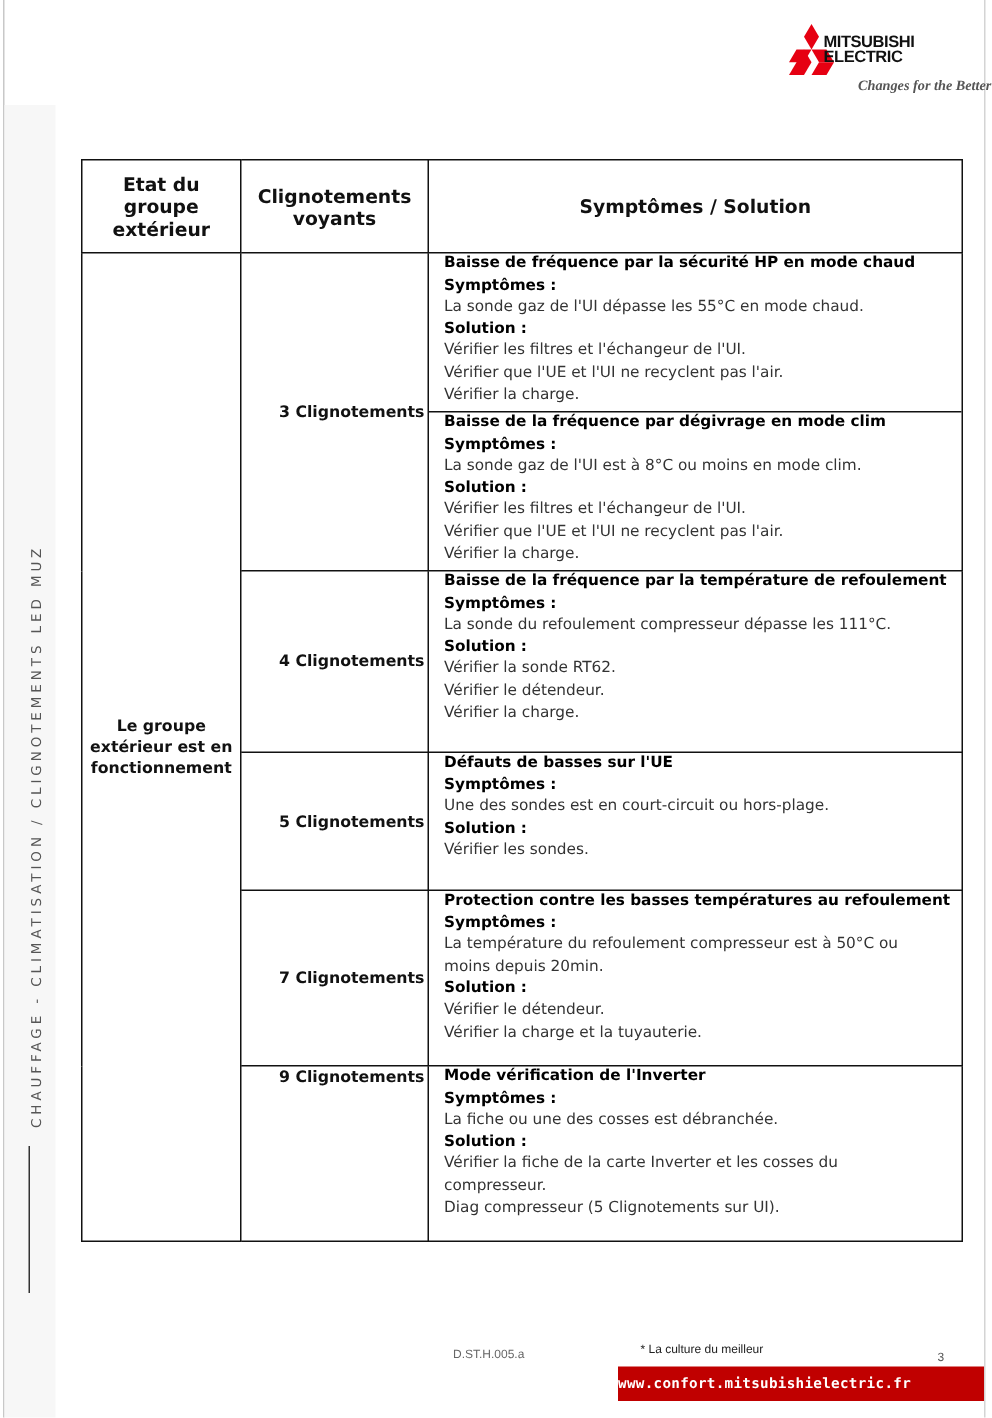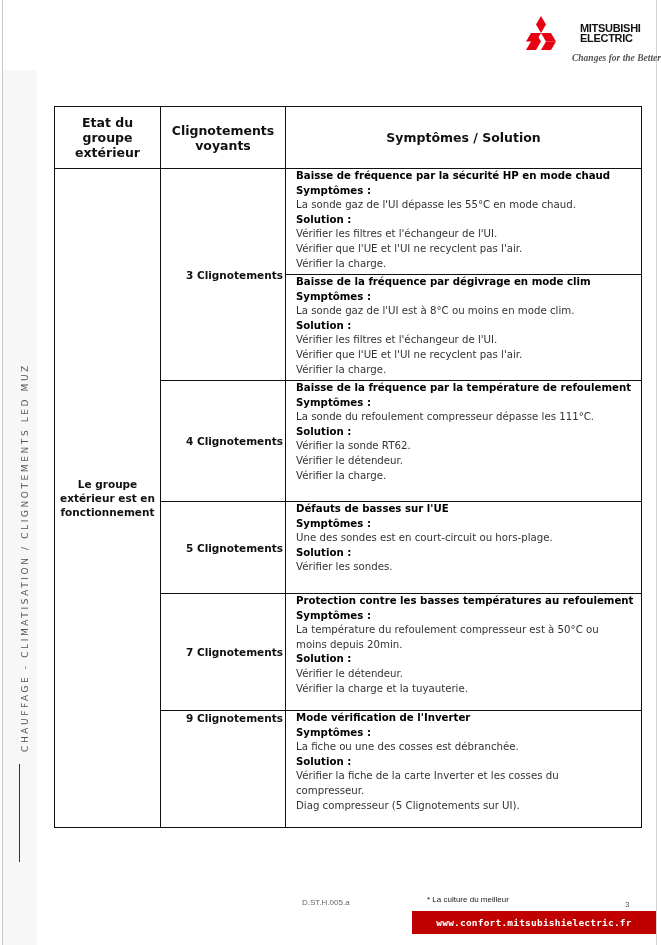--- a/index.html
+++ b/index.html
@@ -15,21 +15,21 @@
   .side-label {
     position: absolute; left: 20px; top: 752px;
     transform-origin: 0 0; transform: rotate(-90deg);
     white-space: nowrap; font-size: 9px; letter-spacing: 2.6px; color: #555;
     font-family: "DejaVu Sans", sans-serif;
   }
   .side-line { position: absolute; left: 19px; top: 764px; width: 1px; height: 98px; background: #333; }
 
   .logo { position: absolute; left: 522px; top: 16px; width: 120px; height: 50px; }
   .logo-mark { position: absolute; left: 0; top: 0; width: 38px; height: 34px; }
-  .logo-name { position: absolute; left: 58px; top: 7px; font-family: "Liberation Sans", sans-serif; font-weight: bold; font-size: 11px; line-height: 10px; color: #111; letter-spacing: -0.3px; }
+  .logo-name { position: absolute; left: 27px; top: 7px; font-family: "Liberation Sans", sans-serif; font-weight: bold; font-size: 11px; line-height: 10px; color: #111; letter-spacing: -0.3px; }
   .logo-tagline { position: absolute; left: 2px; top: 37px; font-family: "Liberation Serif", serif; font-style: italic; font-weight: bold; font-size: 9.5px; color: #555; white-space: nowrap; margin-left: 48px; }
 
   table.diag {
     position: absolute; left: 54px; top: 106px; width: 587px;
     border-collapse: collapse; table-layout: fixed;
     font-family: "DejaVu Sans", sans-serif;
   }
   table.diag td, table.diag th { border: 1.5px solid #111; padding: 2px; vertical-align: middle; }
   table.diag th { font-weight: bold; text-align: center; color: #111; }
   .th-etat { font-size: 12.5px; line-height: 15px; height: 57px; }
@@ -44,21 +44,21 @@
   .sym-title { font-weight: bold; color: #000; white-space: nowrap; }
   .sym-label { font-weight: bold; color: #000; }
   .sym-line { color: #333; }
 
   .footer-code { position: absolute; left: 302px; top: 898px; font-size: 8px; color: #666; font-family: Liberation Sans, sans-serif; }
   .footer-culture { position: absolute; left: 427px; top: 895px; font-size: 8px; color: #222; font-family: "Liberation Sans", sans-serif; }
   .footer-page { position: absolute; left: 625px; top: 900px; font-size: 8px; color: #555; font-family: "Liberation Sans", sans-serif; }
   .footer-url {
     position: absolute; left: 412px; top: 911px; width: 244px; height: 23px;
     background: #c00000; color: #fff; font-family: "DejaVu Sans Mono", monospace;
-    font-weight: bold; font-size: 9.5px; line-height: 23px; text-align: center; letter-spacing: 0.2px;
+    font-weight: bold; font-size: 9.5px; line-height: 23px; letter-spacing: 0.2px;
   }
 </style>
 </head>
 <body>
 
 <div class="page-edge-left"></div>
 <div class="page-edge-right"></div>
 <div class="left-band"></div>
 <div class="side-label">CHAUFFAGE - CLIMATISATION / CLIGNOTEMENTS LED MUZ</div>
 <div class="side-line"></div>

